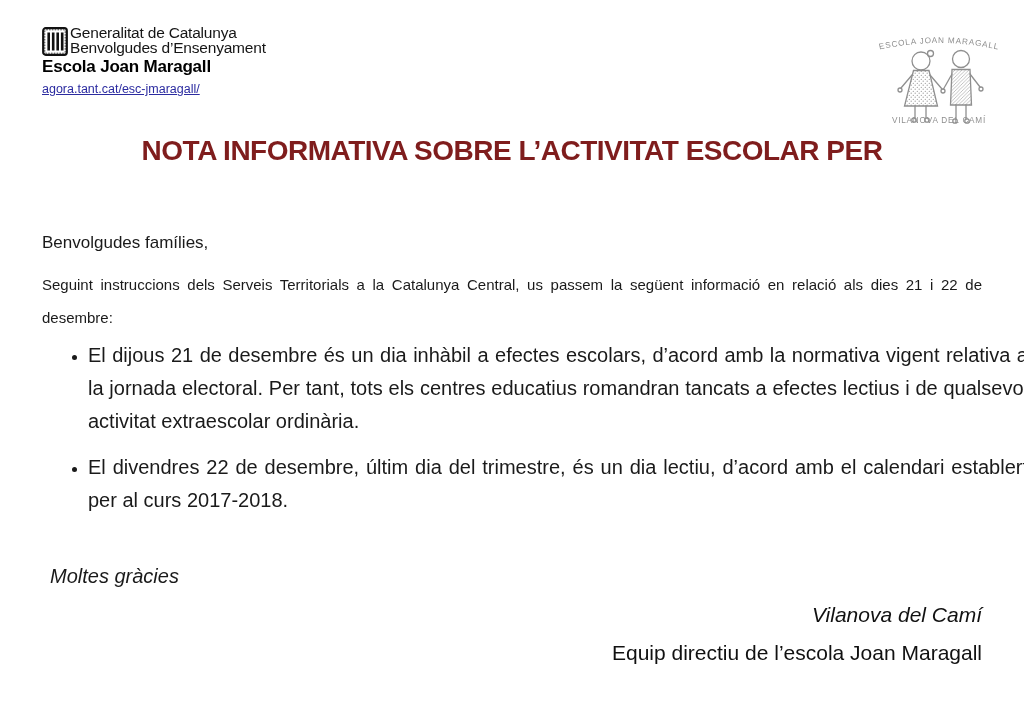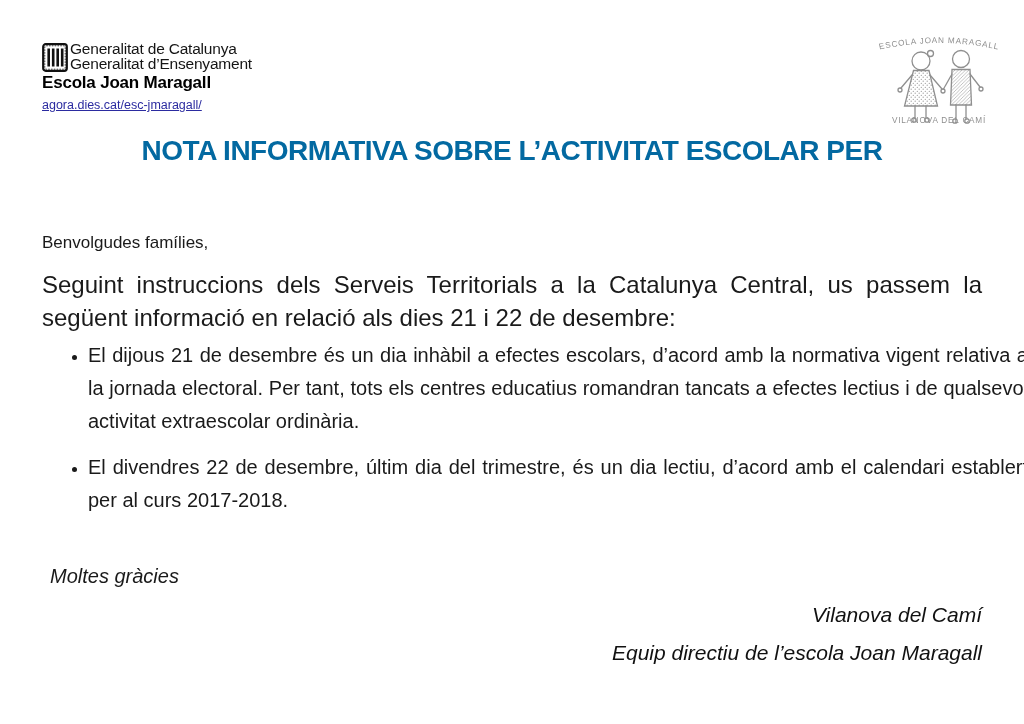--- a/index.html
+++ b/index.html
@@ -7,64 +7,64 @@
     position:relative;
     width:1024px; height:724px;
     margin:0 auto;
     background:#ffffff;
     font-family:"Liberation Sans", sans-serif;
     color:#1a1a1a;
     overflow:hidden;
   }
 
   
-  .gencat { position:absolute; left:42px; top:41px; }
+  .gencat { position:absolute; left:42px; top:25px; }
   .gencat-row { display:flex; align-items:flex-start; }
   .coa-icon { width:26px; height:29px; margin-right:2px; margin-top:2px; }
   .gencat-lines { font-size:15.5px; line-height:15px; color:#151515; letter-spacing:-0.2px; }
   .school-name { font-size:17px; font-weight:bold; line-height:19px; color:#000; letter-spacing:-0.2px; margin-top:1px; }
   .site-link { display:inline-block; margin-top:6px; font-size:12.5px; color:#2b2ba0; text-decoration:underline; cursor:pointer; }
 
   
   .school-logo { position:absolute; left:864px; top:14px; width:150px; height:112px; }
 
   
   .doc-title {
     position:absolute; top:132px; left:0; right:0;
     text-align:center;
     font-weight:bold; font-size:28px; line-height:37px;
-    letter-spacing:-0.5px; color:#0369a1;
+    letter-spacing:-0.5px; color:#7f1d1d;
   }
   .doc-title .tline { white-space:nowrap; }
 
   
   .greeting { position:absolute; left:42px; top:226px; font-size:17px; line-height:33px; }
   .intro {
     position:absolute; left:42px; top:268px; width:940px;
-    font-size:24px; line-height:33px;
+    font-size:15px; line-height:33px;
     text-align:justify;
   }
   .bullet-list {
     position:absolute; left:42px; top:339px; width:940px;
     margin:0; padding:0 0 0 46px;
     list-style:disc outside;
     font-size:20px; line-height:33px;
   }
   .bullet-list li { text-align:justify; margin-bottom:13px; }
   .bullet-list li::marker { font-size:16px; }
   .thanks { position:absolute; left:50px; top:560px; font-size:20px; line-height:33px;font-style:italic; }
 
   
   .sig-place {
     position:absolute; right:42px; top:600px;
     font-size:21px; font-style:italic; line-height:30px; color:#111;
   }
   .sig-team {
     position:absolute; right:42px; top:638px;
-    font-size:21px; font-style:italic; line-height:30px; color:#111;
+    font-size:21px; line-height:30px; color:#111;
   }
 </style>
 </head>
 <body>
 
 <div class="page">
 
   <div class="gencat">
     <div class="gencat-row">
       <span class="coa-icon">
@@ -74,25 +74,25 @@
           <g fill="#111">
             <rect x="5.4" y="5.5" width="2.6" height="18"></rect>
             <rect x="9.9" y="5.5" width="2.6" height="18"></rect>
             <rect x="14.4" y="5.5" width="2.6" height="18"></rect>
             <rect x="18.9" y="5.5" width="2.6" height="18"></rect>
           </g>
         </svg>
       </span>
       <div class="gencat-lines">
         <div>Generalitat de Catalunya</div>
-        <div>Generalitat d’Ensenyament</div>
+        <div>Benvolgudes d’Ensenyament</div>
       </div>
     </div>
     <div class="school-name">Escola Joan Maragall</div>
-    <a class="site-link">agora.dies.cat/esc-jmaragall/</a>
+    <a class="site-link">agora.tant.cat/esc-jmaragall/</a>
   </div>
 
   <div class="school-logo">
     <svg viewBox="0 0 150 112" width="150" height="112">
       <defs>
         <pattern id="dots" width="4" height="4" patternUnits="userSpaceOnUse">
           <circle cx="1.3" cy="1.3" r="0.65" fill="#9a9a9a"></circle>
           <circle cx="3.2" cy="3.2" r="0.65" fill="#9a9a9a"></circle>
         </pattern>
         <pattern id="hatch" width="3.5" height="3.5" patternUnits="userSpaceOnUse">

